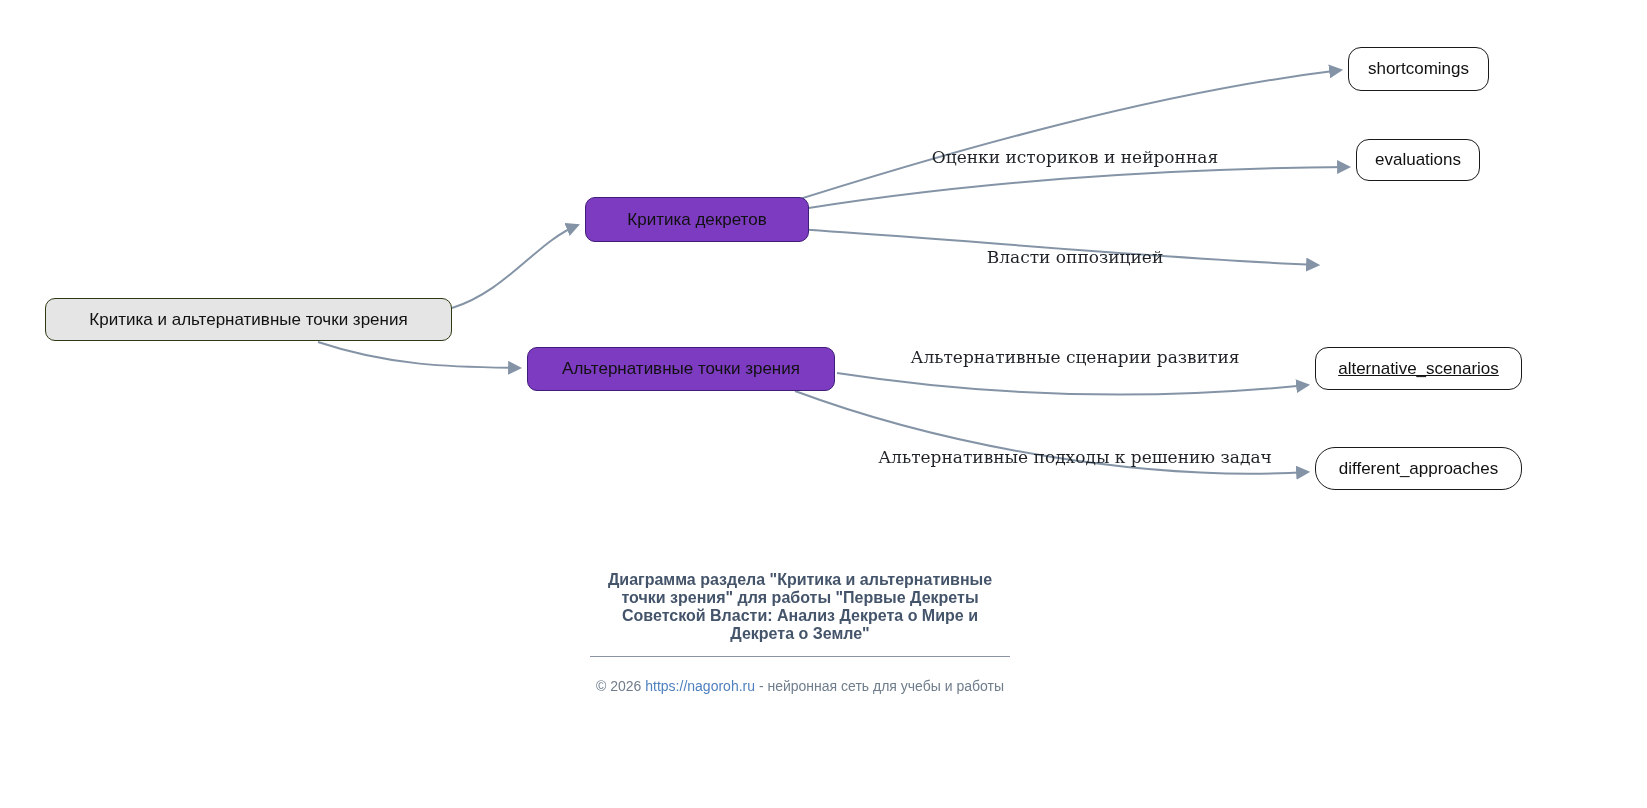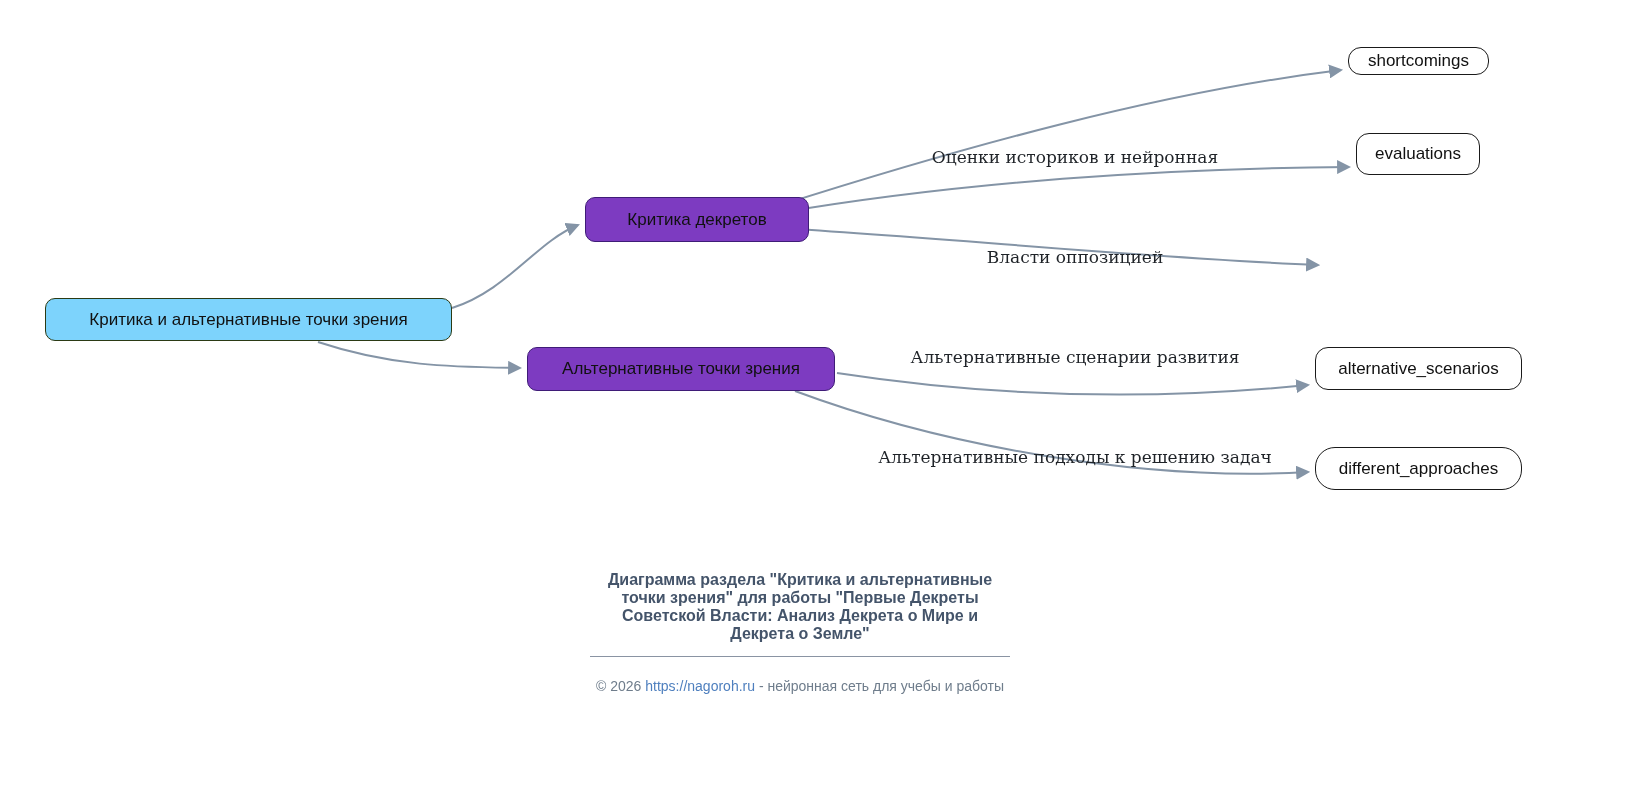--- a/index.html
+++ b/index.html
@@ -28,21 +28,21 @@
     align-items: center;
     justify-content: center;
     box-sizing: border-box;
     border-radius: 10px;
     font-size: 17px;
     color: #111111;
     text-align: center;
     white-space: nowrap;
   }
   .node.root {
-    background: #7dd3fc;
+    background: #e5e5e5;
     border: 1.5px solid #2b3a14;
   }
   .node.branch {
     background: #7d3bc1;
     border: 1.5px solid #3f1c77;
   }
   .node.leaf {
     background: #ffffff;
     border: 1.5px solid #1a1a1a;
     border-radius: 13px;
@@ -108,26 +108,26 @@
     <path class="edge" d="M 837 373 C 1000 398, 1160 400, 1308 385" marker-end="url(#arrow)"></path>
     <path class="edge" d="M 795 391 C 940 445, 1140 482, 1308 472" marker-end="url(#arrow)"></path>
   </svg>
 
   <div class="node root" style="left:45px; top:298px; width:407px; height:43px;">Критика и альтернативные точки зрения</div>
 
   <div class="node branch" style="left:585px; top:197px; width:224px; height:45px;">Критика декретов</div>
 
   <div class="node branch" style="left:527px; top:347px; width:308px; height:44px;">Альтернативные точки зрения</div>
 
-  <div class="node leaf" style="left:1348px; top:47px; width:141px; height:28px;">shortcomings</div>
+  <div class="node leaf" style="left:1348px; top:47px; width:141px; height:44px;">shortcomings</div>
 
-  <div class="node leaf" style="left:1356px; top:133px; width:124px; height:42px;">evaluations</div>
+  <div class="node leaf" style="left:1356px; top:139px; width:124px; height:42px;">evaluations</div>
 
 
-  <div class="node leaf" style="left:1315px; top:347px; width:207px; height:43px;">alternative_scenarios</div>
+  <div class="node leaf" style="left:1315px; top:347px; width:207px; height:43px;text-decoration:underline;">alternative_scenarios</div>
 
   <div class="node leaf" style="left:1315px; top:447px; width:207px; height:43px;border-radius:20px;">different_approaches</div>
 
 
   <div class="edge-label" style="left:925px; top:147px; width:300px;">Оценки историков и нейронная</div>
 
   <div class="edge-label" style="left:960px; top:247px; width:230px;">Власти оппозицией</div>
 
   <div class="edge-label" style="left:895px; top:347px; width:360px;">Альтернативные сценарии развития</div>
 

